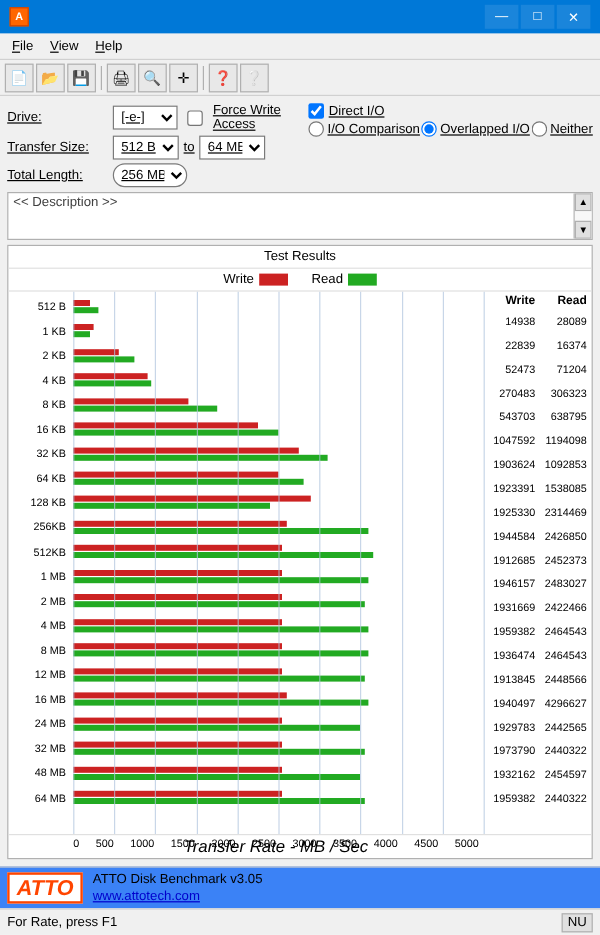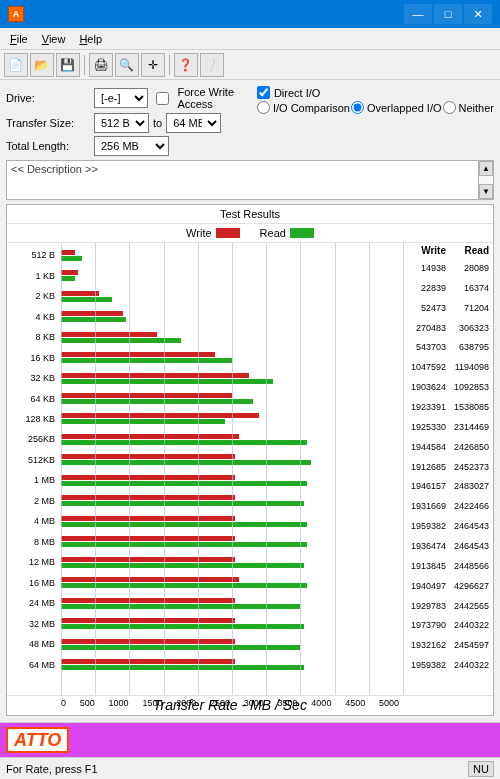--- a/index.html
+++ b/index.html
@@ -107,20 +107,21 @@
       display: flex;
       flex-direction: column;
       gap: 4px;
     }
     
     .settings-panel {
       background: #f0f0f0;
       display: flex;
       flex-direction: column;
       gap: 19px;
+      text-decoration: underline;
     }
     .settings-row {
       display: flex;
       align-items: center;
       gap: 8px;
     }
     .settings-label {
       font-size: 11px;
       min-width: 80px;
     }
@@ -390,21 +391,21 @@
       flex: 1;
     }
     .bottom-bar-right {
       font-size: 11px;
       background: #e0e0e0;
       border: 1px solid #b0b0b0;
       padding: 1px 4px;
     }
     
     .atto-footer {
-      background: #d946ef;
+      background: #3b82f6;
       border-top: 1px solid #d0d0d0;
       padding: 4px 6px;
       display: flex;
       align-items: center;
       gap: 8px;
     }
     .atto-logo {
       background: white;
       border: 2px solid #ff4500;
       color: #ff4500;
@@ -495,21 +496,21 @@
             </select>
             <span class="range-sep">to</span>
             <select class="settings-select" style="width:55px;">
               <option>64 MB</option>
             </select>
           </div>
         </div>
 
         <div class="settings-row">
           <span class="settings-label">Total Length:</span>
-          <select class="settings-select" style="width:75px;">
+          <select class="settings-select" style="width:62px;border-radius:10px;">
             <option>256 MB</option>
           </select>
         </div>
       </div>
       <div class="right-settings">
 
         <div class="direct-io-row">
           <input type="checkbox" checked="" class="settings-checkbox" style="">
           <label class="checkbox-label">Direct I/O</label>
         </div>
@@ -786,19 +787,21 @@
         </div>
     <div class="xaxis-title">Transfer Rate - MB / Sec</div>
       </div>
   </div>
 
 </div>
 
 <div class="atto-footer">
   <div class="atto-logo">ATTO</div>
   <div class="atto-info">
+    <span class="atto-version">ATTO Disk Benchmark v3.05</span>
+    <a class="atto-url" href="#">www.attotech.com</a>
   </div>
 </div>
 
 <div class="bottom-bar">
   <span class="bottom-bar-text">For Rate, press F1</span>
   <span class="bottom-bar-right">NU</span>
 </div>
 
 </body></html>

